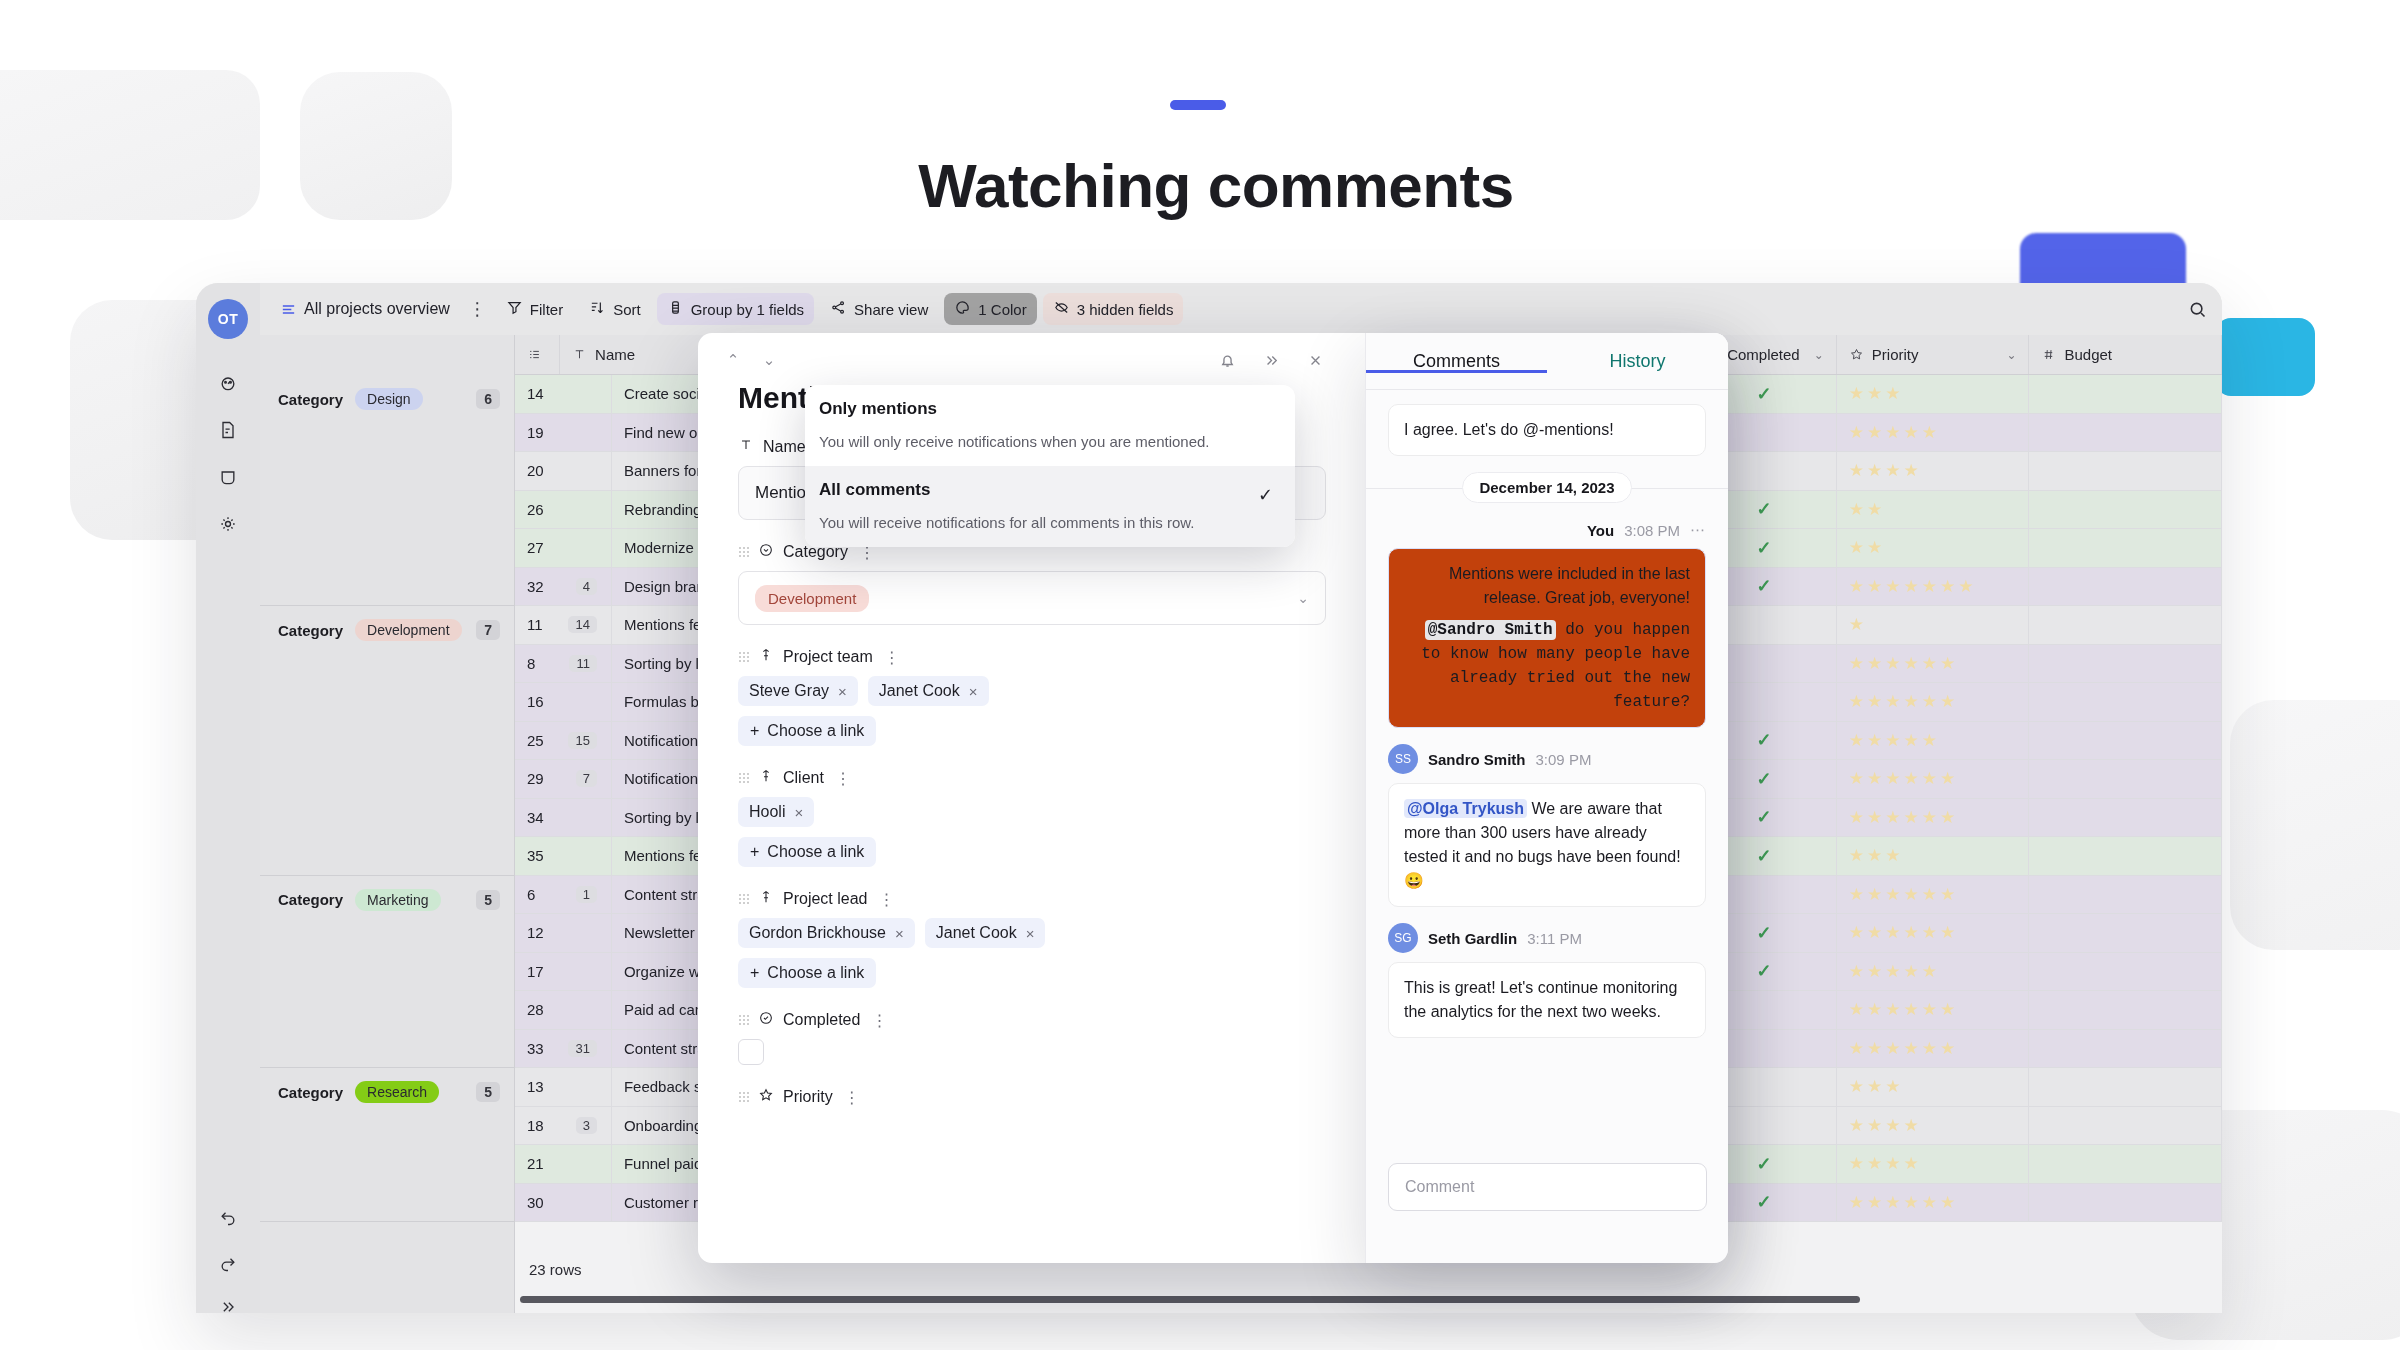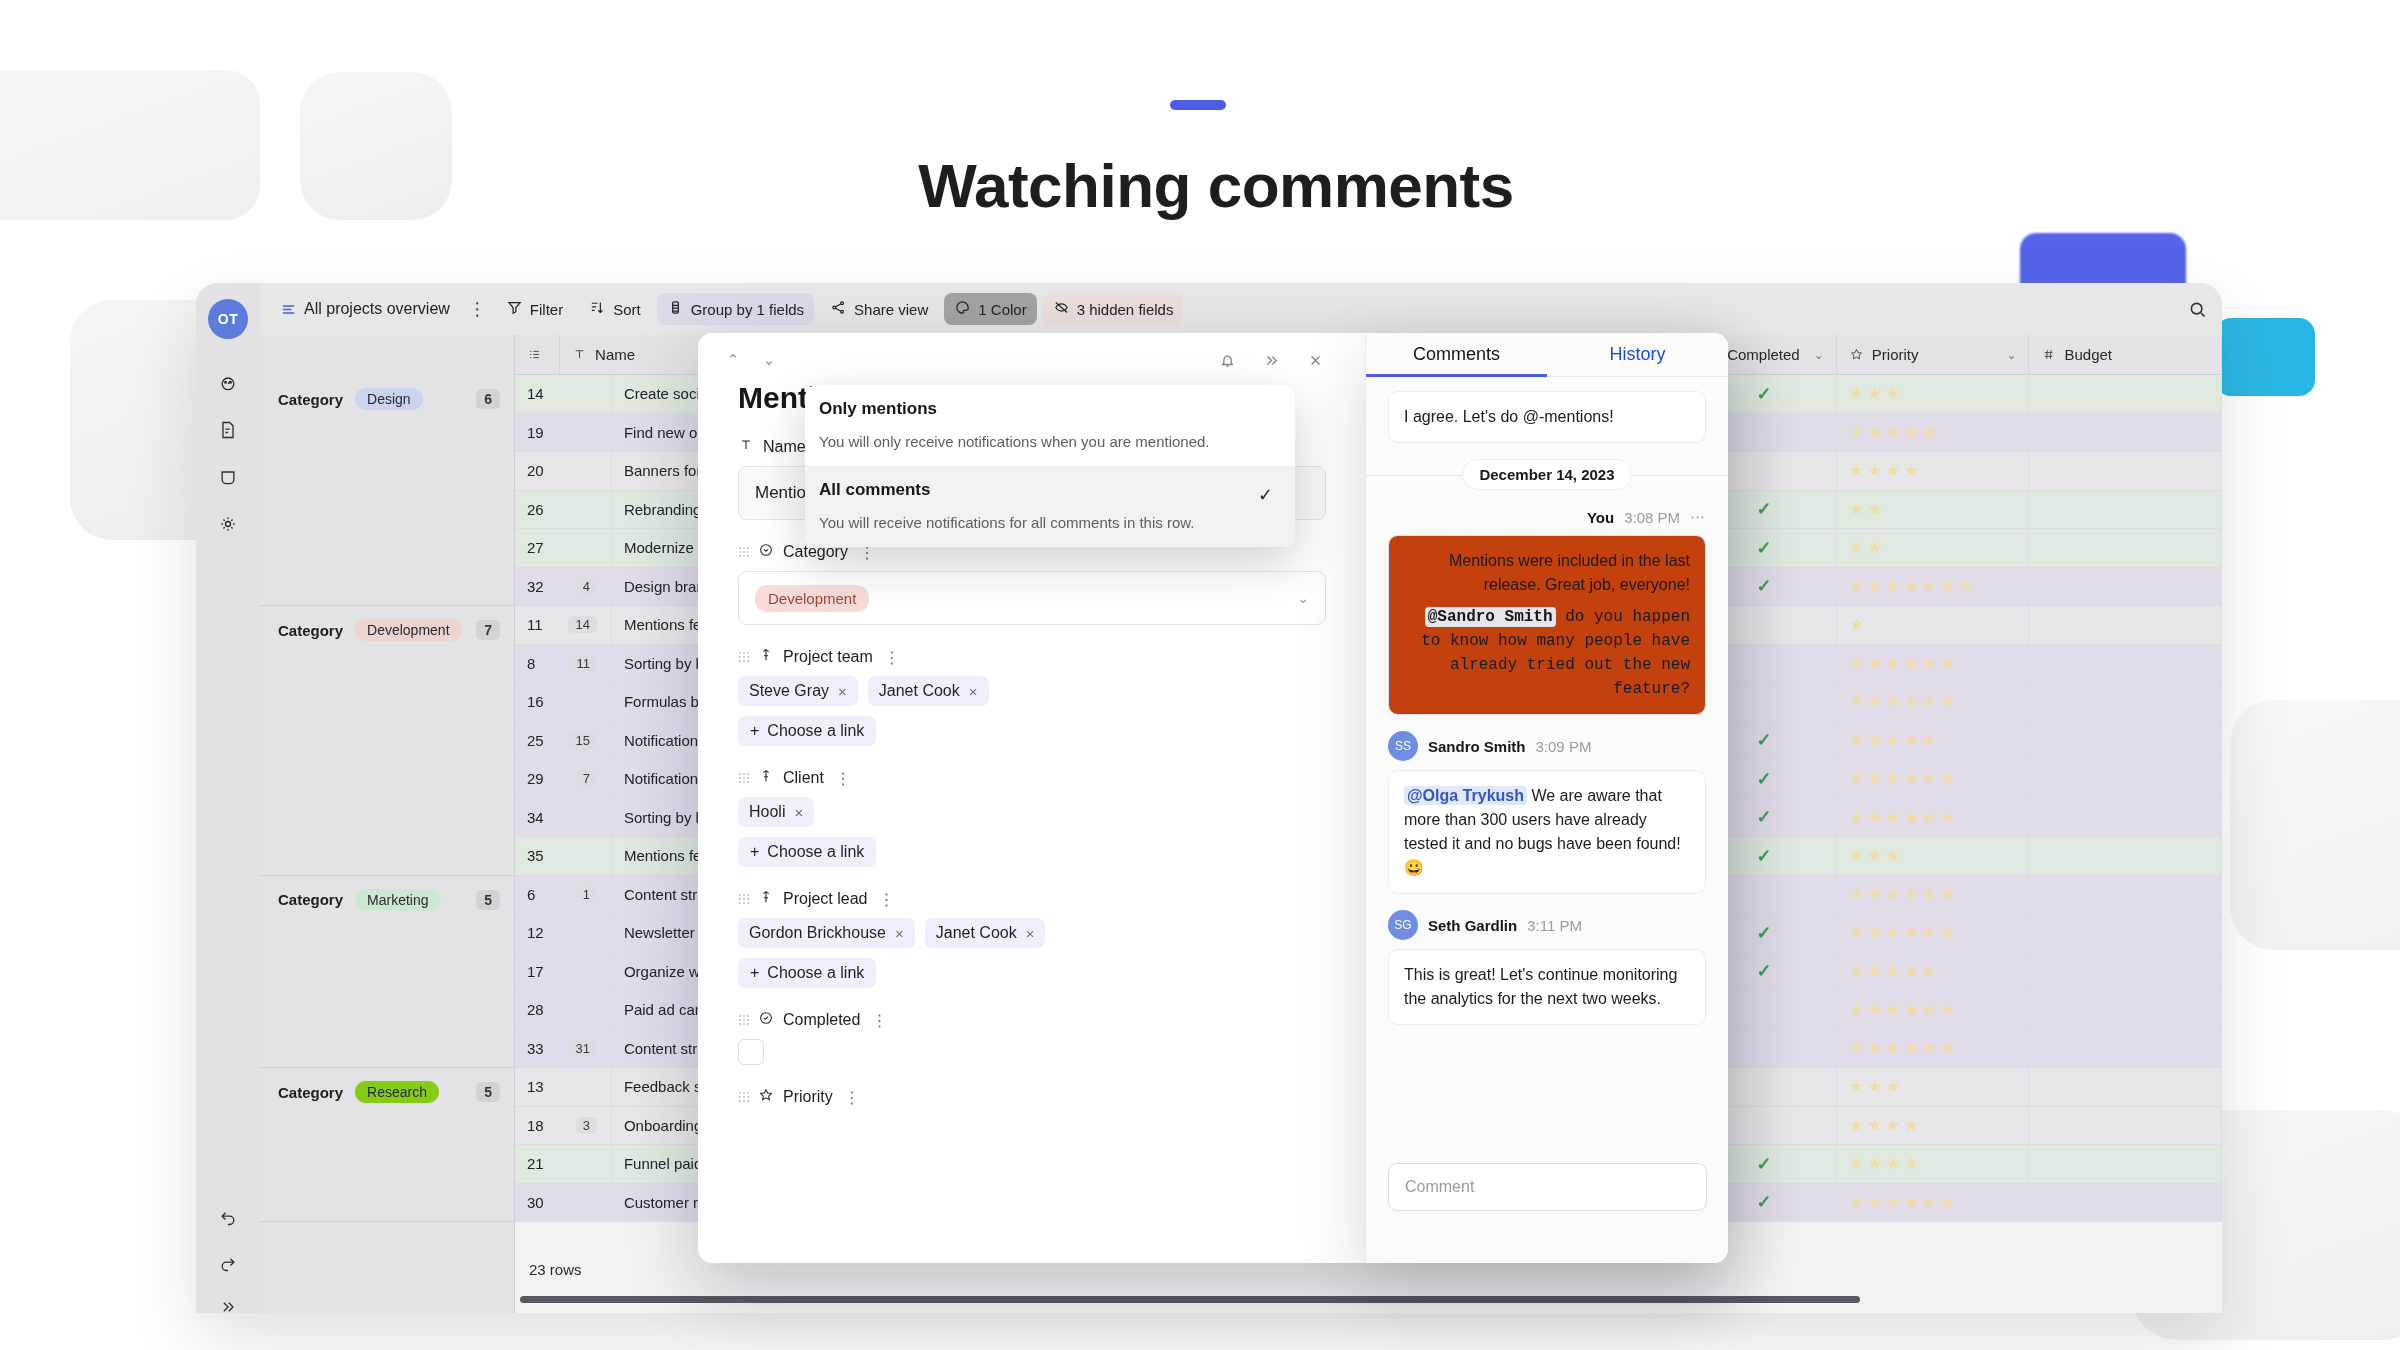--- a/index.html
+++ b/index.html
@@ -147,23 +147,23 @@
   .dd-item { padding: 14px 22px 16px 14px; position: relative; }
   .dd-item.sel { background: #f2f2f4; }
   .dd-title { font-size: 17px; font-weight: 700; color: #16161b; }
   .dd-sub { font-size: 15px; color: #5d5d67; margin-top: 14px; }
   .dd-check { position: absolute; right: 22px; top: 18px; color: #24242b; font-size: 18px; }
 
   
   .cpanel { position: absolute; left: 1365px; top: 333px; width: 363px; height: 930px;
             background: #fbfbfc; border-left: 1px solid #eaeaee; border-radius: 0 14px 14px 0;
             box-shadow: 0 24px 70px rgba(25,25,45,.16); overflow: hidden; z-index: 20; }
-  .ctabs { display: flex; height: 44px; border-bottom: 1px solid #e8e8ec; background: #fbfbfc; }
+  .ctabs { display: flex; height: 57px; border-bottom: 1px solid #e8e8ec; background: #fbfbfc; align-items: center; }
   .ctab { flex: 1; display: flex; align-items: center; justify-content: center; font-size: 18px;
-          color: #1d4ed8; position: relative; }
+          color: #0f766e; position: relative; }
   .ctab.active { color: #15151a; font-weight: 400; }
   .ctab.active:after { content: ""; position: absolute; left: 0; right: 0; bottom: -1px; height: 3px;
                        background: #4a5ce8; }
   .cfeed { padding: 0 22px; }
   .bubble { background: #fff; border: 1px solid #ececed; border-radius: 10px; padding: 13px 15px;
             font-size: 16px; line-height: 1.5; color: #1b1b21; margin-bottom: 16px; }
   .bubble.mine { background: #c2410c; border-color: #d9dffa; text-align: right; }
   .bubble.mine p + p { margin-top: 8px; font-family: Liberation Mono, monospace; }
   .datesep { display: flex; align-items: center; justify-content: center; margin: 12px 0 18px 0;
              position: relative; }

